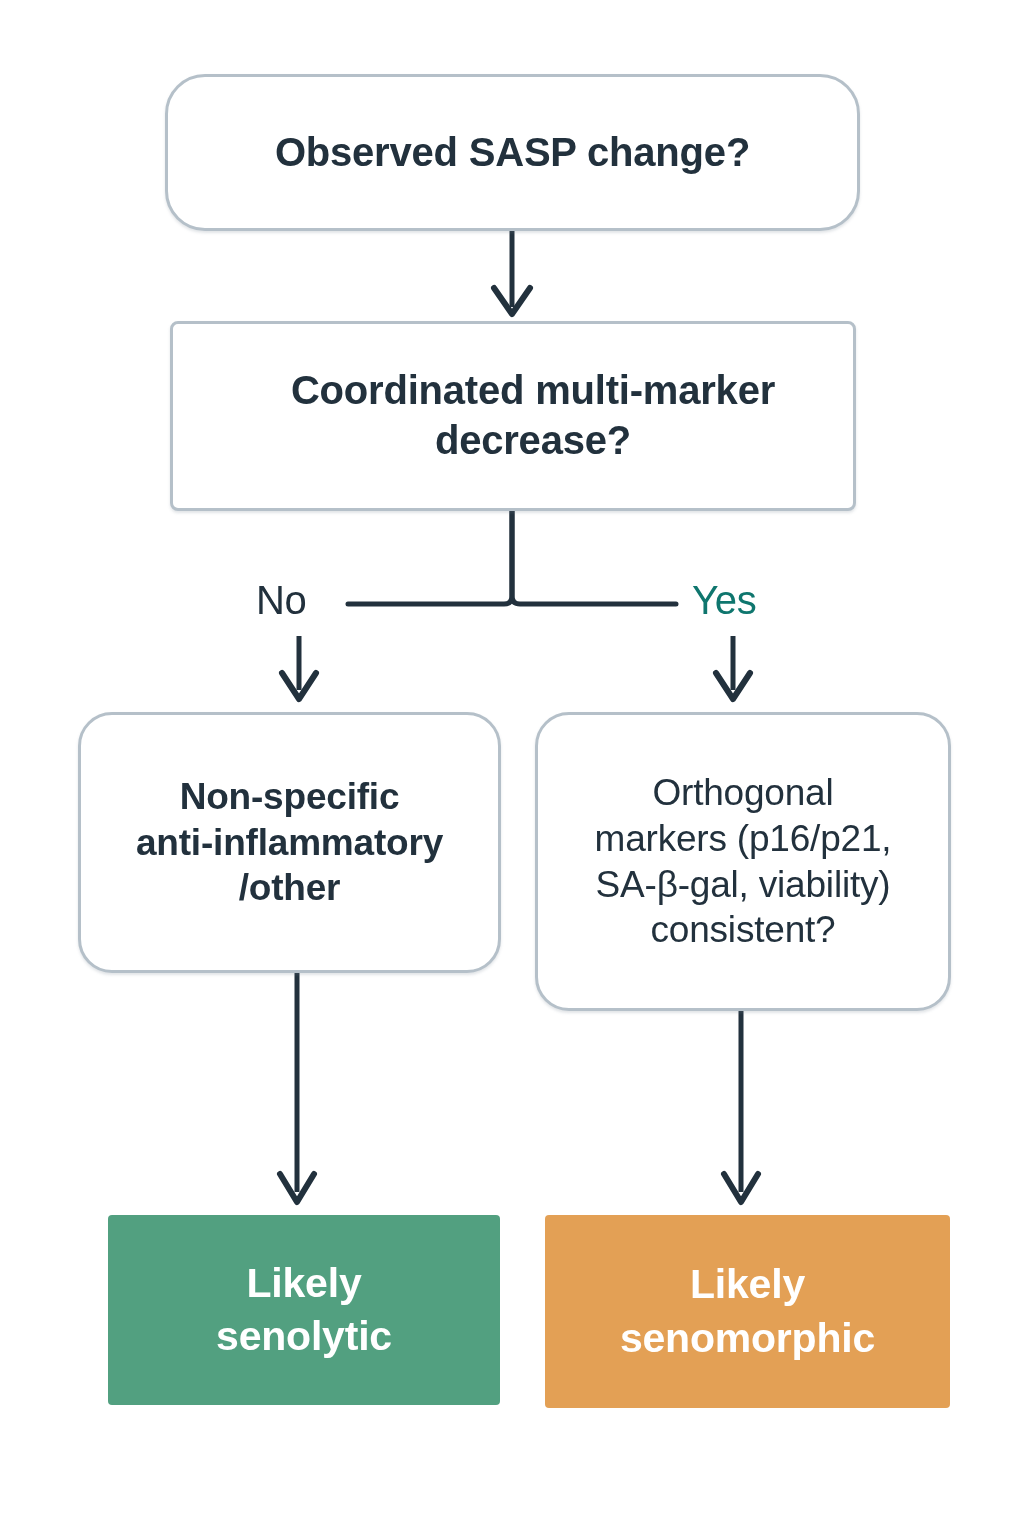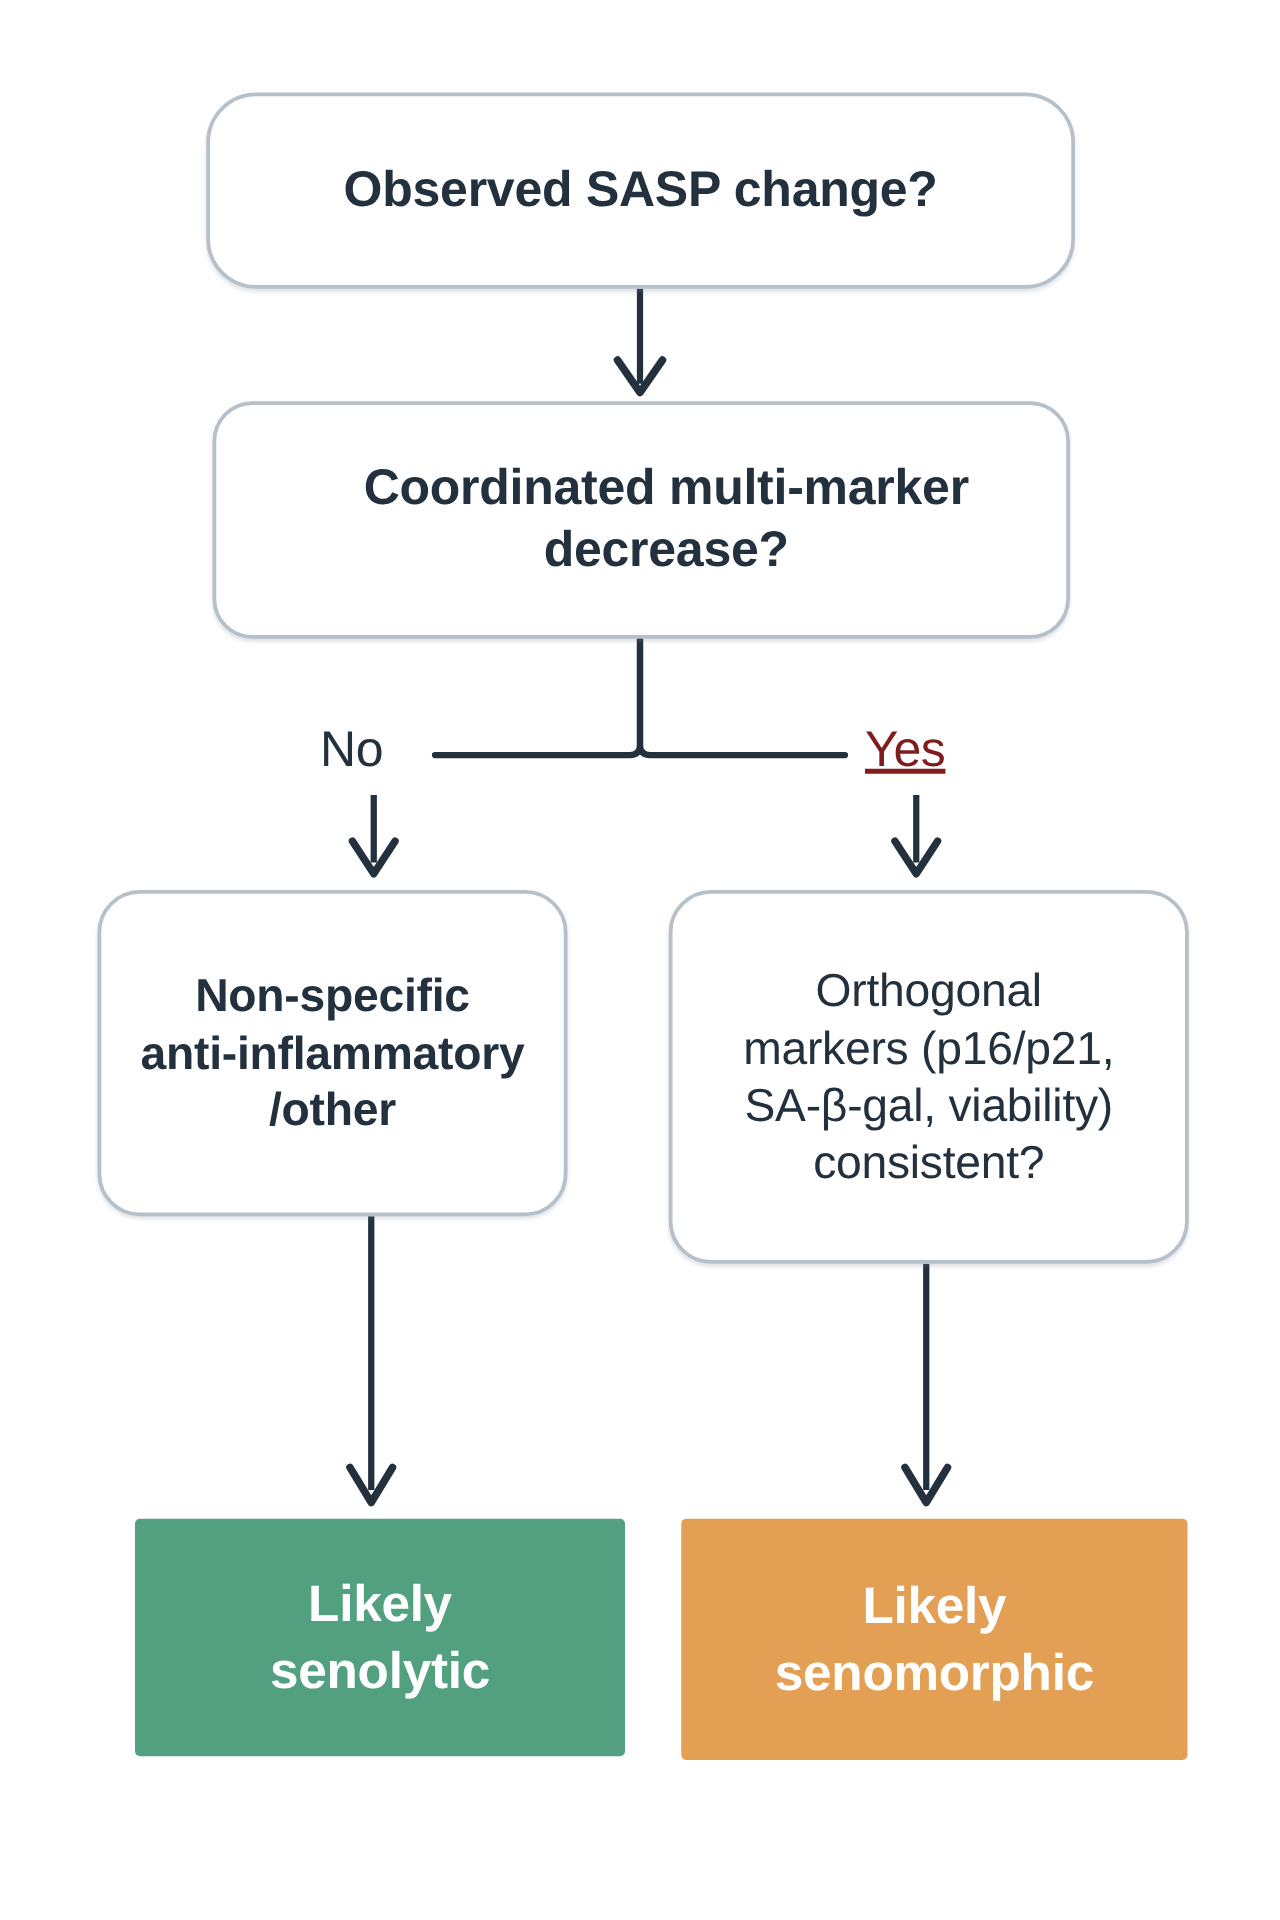--- a/index.html
+++ b/index.html
@@ -58,32 +58,32 @@
   #node-observed-sasp .node-text {
     font-size: 40px;
     font-weight: 700;
   }
   
   #node-coordinated {
     left: 170px;
     top: 321px;
     width: 686px;
     height: 190px;
-    border-radius: 32px;
+    border-radius: 8px;
     padding-left: 40px;
   }
   #node-coordinated .node-text {
     font-size: 40px;
     font-weight: 600;
   }
   
   #node-nonspecific {
     left: 78px;
     top: 712px;
-    width: 376px;
+    width: 423px;
     height: 261px;
     border-radius: 34px;
   }
   #node-nonspecific .node-text {
     font-size: 37px;
     font-weight: 600;
   }
   
   #node-orthogonal {
     left: 535px;
@@ -177,21 +177,21 @@
     <span class="node-text">Observed SASP change?</span>
   </div>
 
   <div class="node node-decision" id="node-coordinated" style="border-color: rgb(181, 192, 201); background: rgb(255, 255, 255); color: rgb(34, 49, 61);">
     <span class="node-text">Coordinated multi-marker
 decrease?</span>
   </div>
 
   <div class="branch-label" id="label-no" style="color: rgb(34, 49, 61);">No</div>
 
-  <div class="branch-label" id="label-yes" style="color: #7f1d1d; text-decoration: underline;">Yes</div>
+  <div class="branch-label" id="label-yes" style="color: #0f766e;">Yes</div>
 
   <div class="node node-decision" id="node-nonspecific" style="border-color: rgb(181, 192, 201); background: rgb(255, 255, 255); color: rgb(34, 49, 61);">
     <span class="node-text">Non-specific
 anti-inflammatory
 /other</span>
   </div>
 
   <div class="node node-decision" id="node-orthogonal" style="border-color: rgb(181, 192, 201); background: rgb(255, 255, 255); color: rgb(34, 49, 61);">
     <span class="node-text">Orthogonal
 markers (p16/p21,

